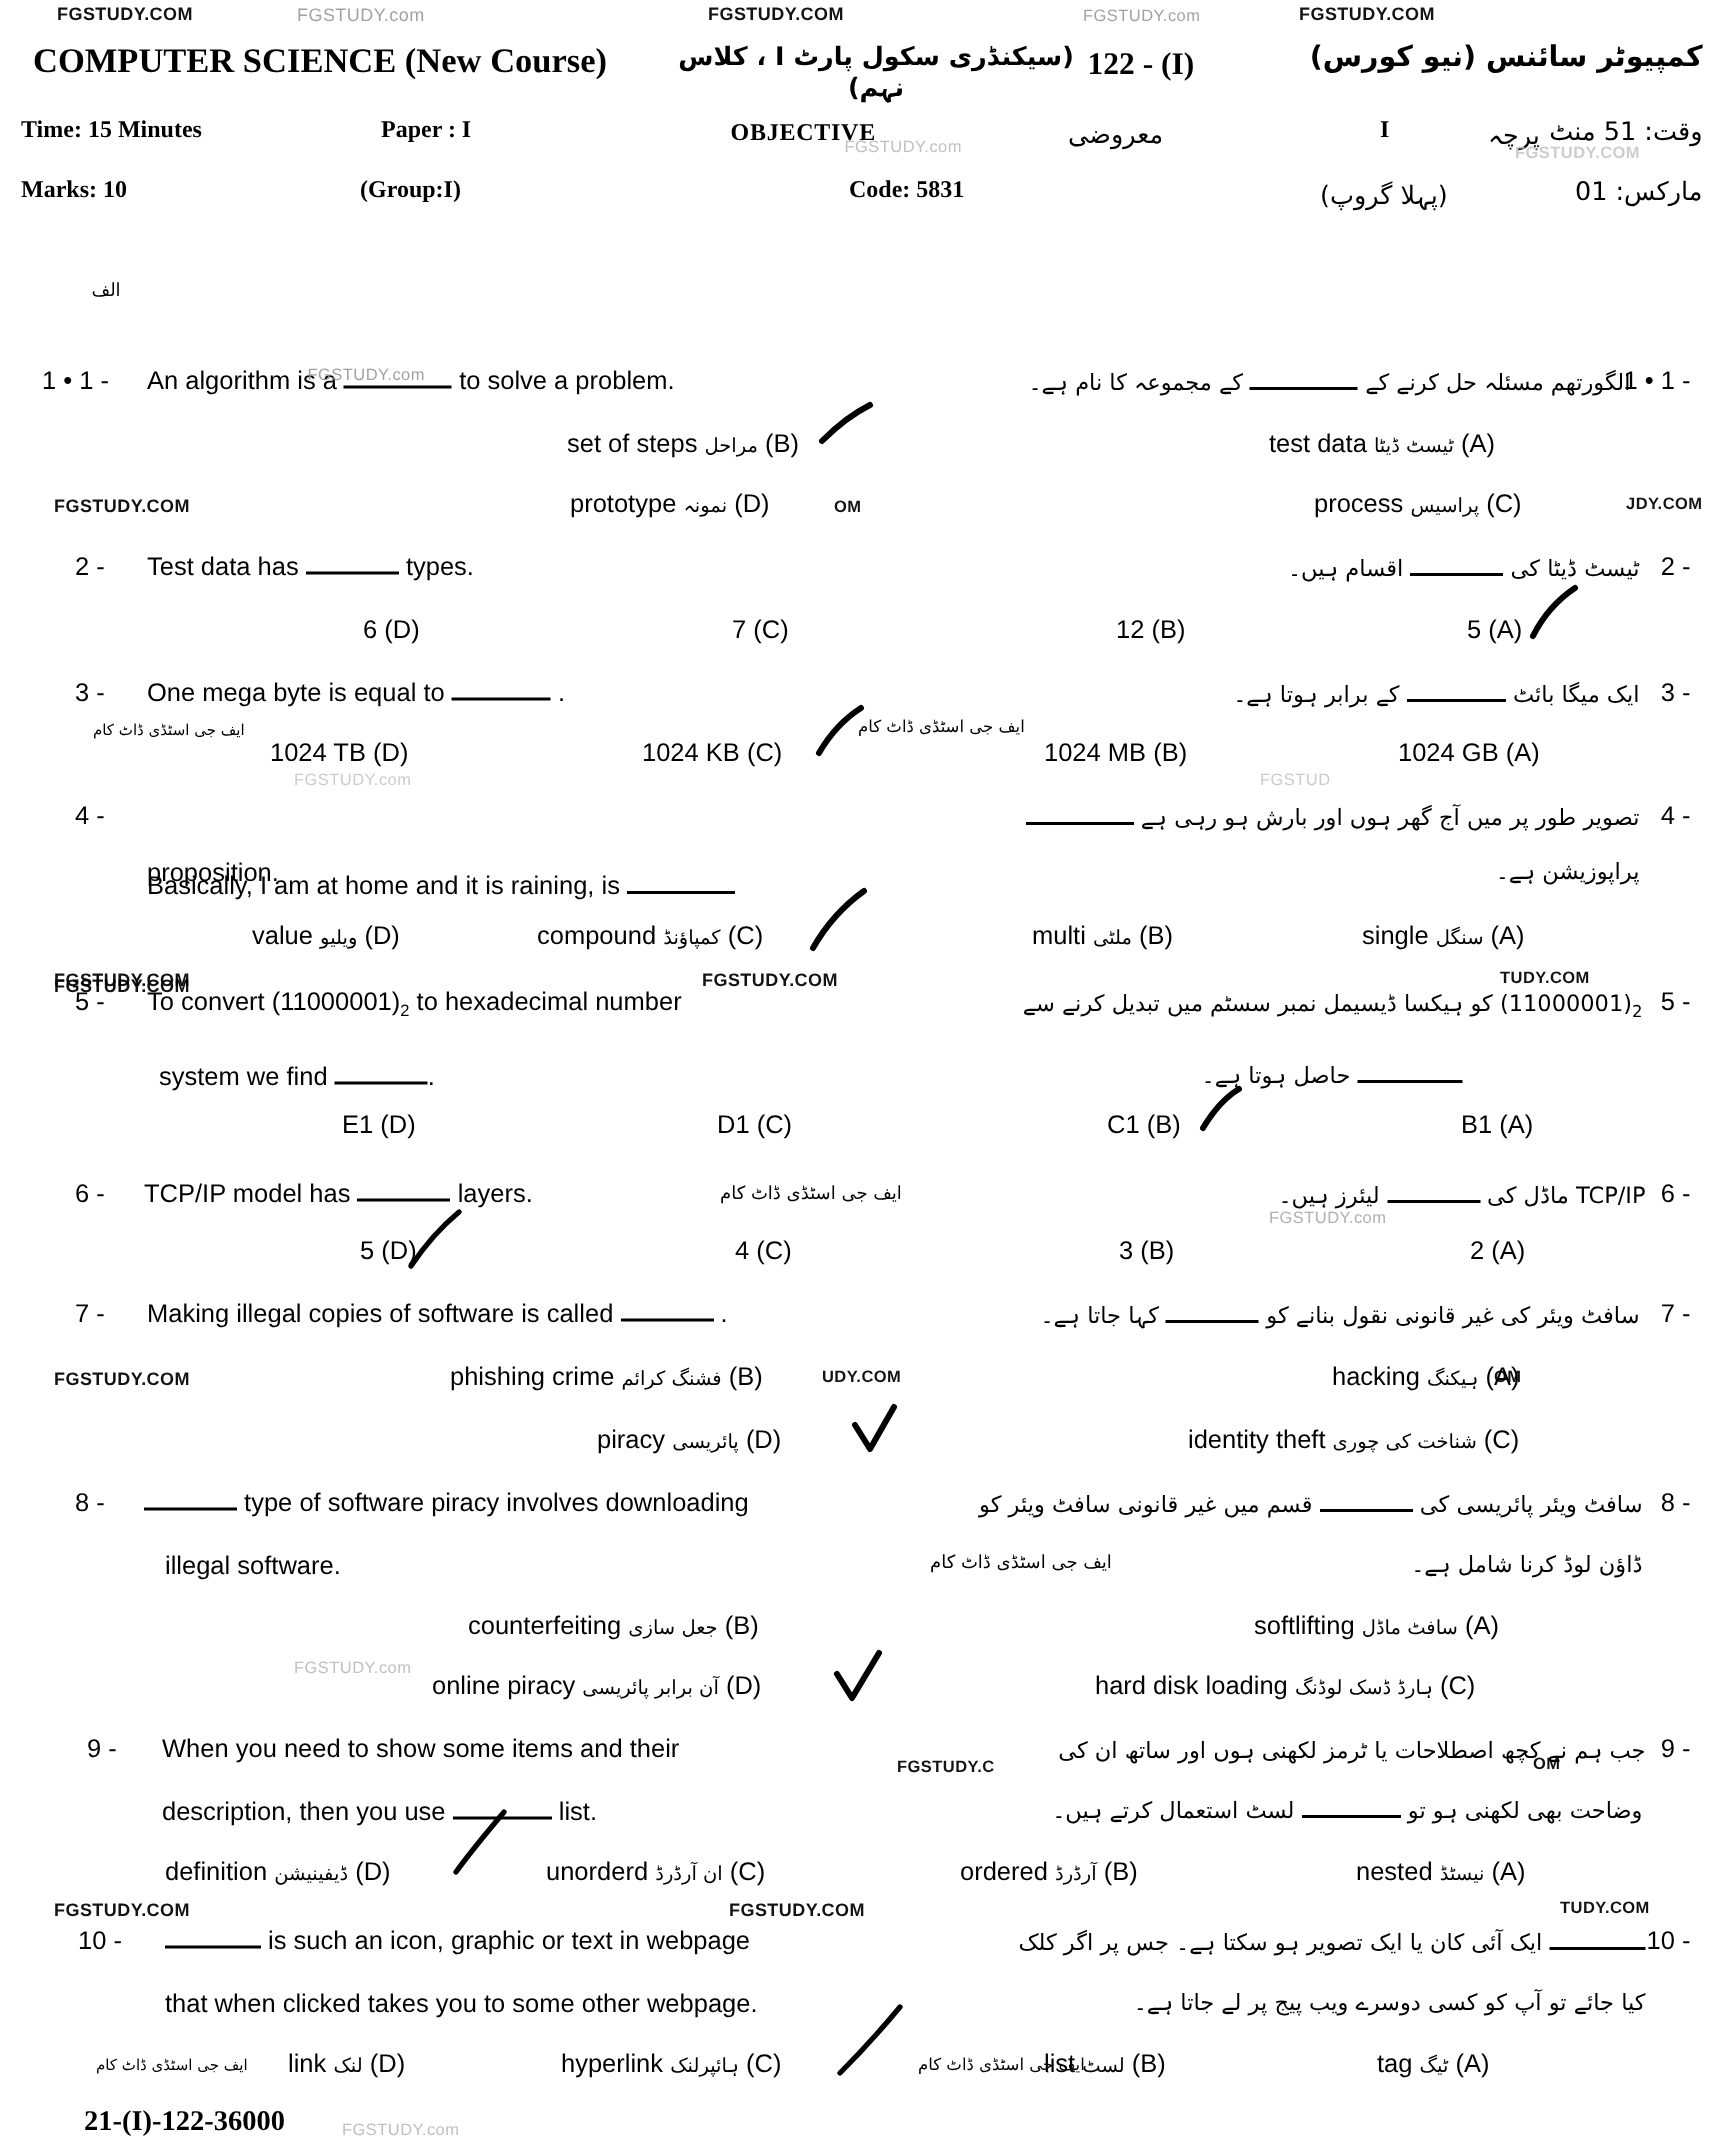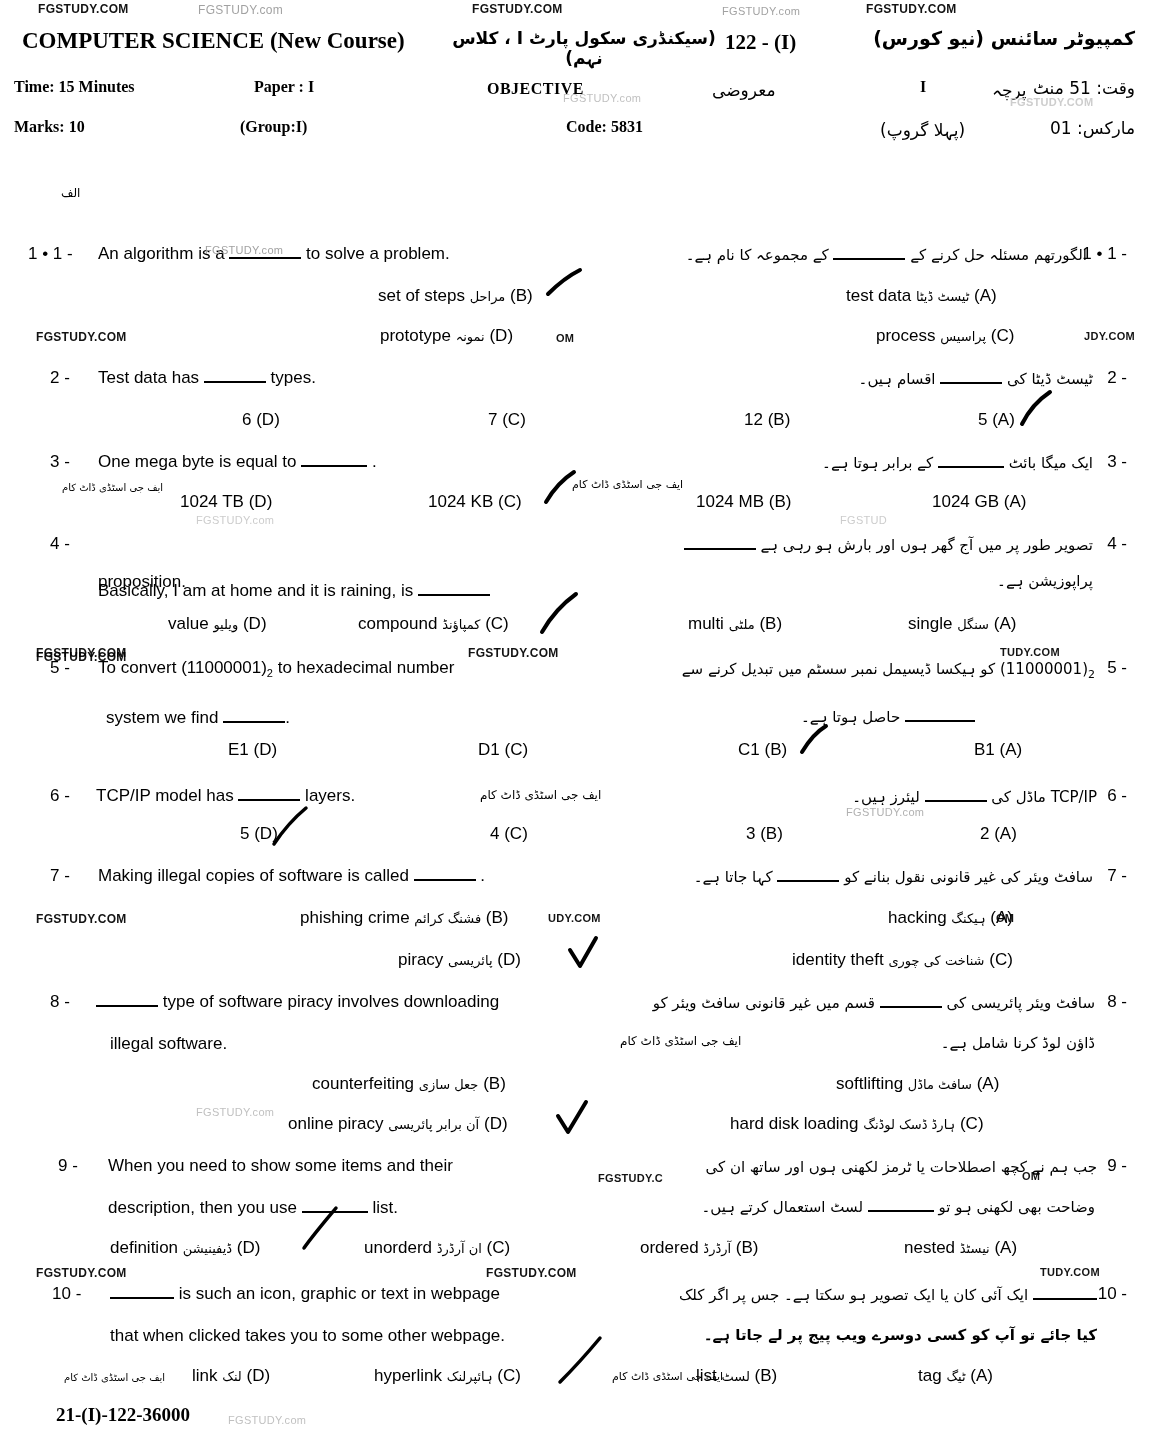--- a/index.html
+++ b/index.html
@@ -503,21 +503,21 @@
       <span>is such an icon, graphic or text in webpage</span>
     </span>
     <span class="qnum" style="position:absolute;right:22px;">10 -</span>
     <span class="urdu-q" style="position:absolute;right:52px;top:2px;">
       <span class="blank" style="width:64px;"></span>
       <span>ایک آئی کان یا ایک تصویر ہو سکتا ہے۔ جس پر اگر کلک</span>
     </span>
   </div>
   <div class="qrow" style="left:0;top:1326px;width:100%;">
     <span class="qtext" style="position:absolute;left:110px;">that when clicked takes you to some other webpage.</span>
-    <span class="urdu-q" style="position:absolute;right:52px;font-weight:bold;">کیا جائے تو آپ کو کسی دوسرے ویب پیج پر لے جاتا ہے۔</span>
+    <span class="urdu-q" style="position:absolute;right:52px;">کیا جائے تو آپ کو کسی دوسرے ویب پیج پر لے جاتا ہے۔</span>
   </div>
   <div class="qrow" style="left:0;top:1366px;width:100%;">
     <span class="urdu" style="position:absolute;left:64px;font-size:10px;top:6px;">ایف جی اسٹڈی ڈاٹ کام</span>
     <span class="opt" style="position:absolute;left:192px;">
       <span>link</span>
       <span class="optU">لنک</span>
       <span>(D)</span>
     </span>
     <span class="opt" style="position:absolute;left:374px;">
       <span>hyperlink</span>

